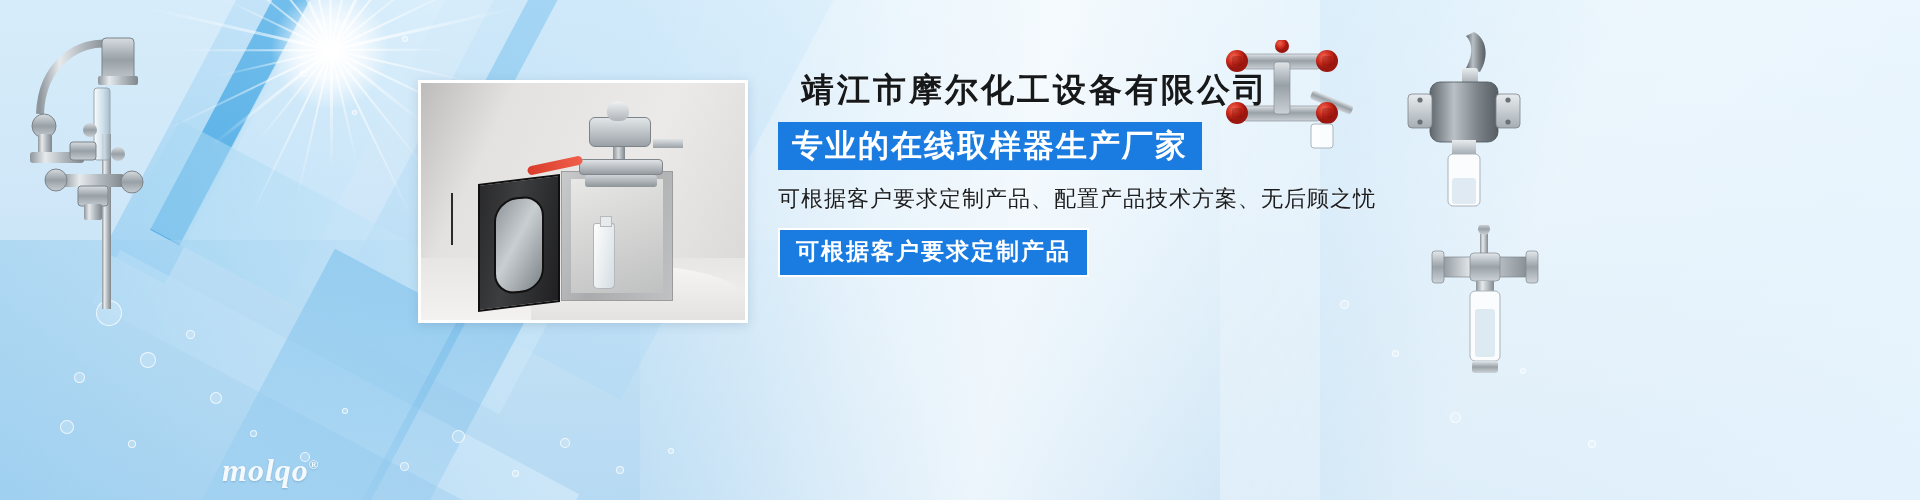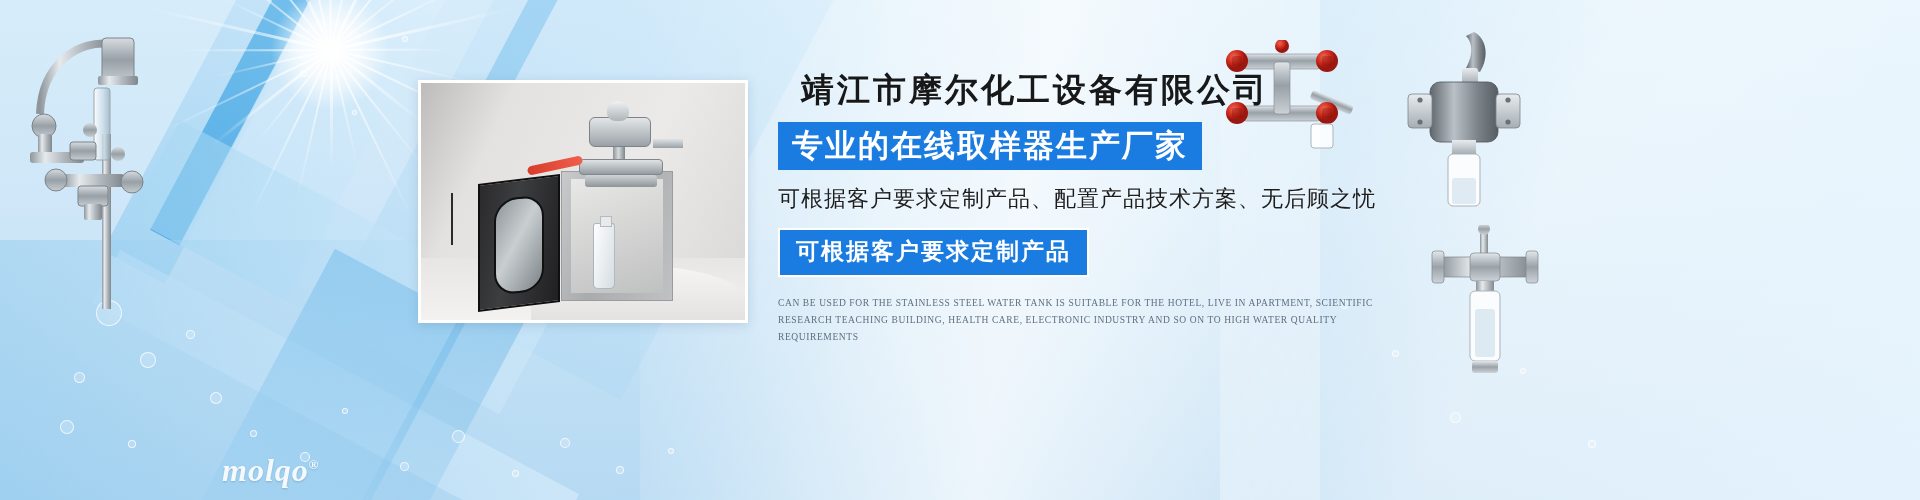--- a/index.html
+++ b/index.html
@@ -323,21 +323,20 @@
     <div class="headline-wrap">
       <span class="headline">专业的在线取样器生产厂家</span>
     </div>
 
     <div class="subline">可根据客户要求定制产品、配置产品技术方案、无后顾之忧</div>
 
     <div class="cta-wrap">
       <span class="cta">可根据客户要求定制产品</span>
     </div>
 
-    <div class="eng">CAN BE USED FOR THE STAINLESS STEEL WATER TANK IS SUITABLE FOR THE HOTEL, LIVE IN APARTMENT, SCIENTIFIC RESEARCH TEACHING BUILDING, HEALTH CARE, ELECTRONIC INDUSTRY AND SO ON TO HIGH WATER QUALITY REQUIREMENTS</div>
   </div>
 
   <div class="prod" id="prod-cross">
     <svg width="150" height="115" viewBox="0 0 150 115">
       <defs>
         <linearGradient id="g2-steel" x1="0" y1="0" x2="0" y2="1">
           <stop offset="0%" stop-color="#dfe4e8"></stop>
             <stop offset="45%" stop-color="#98a1a7"></stop>
           <stop offset="100%" stop-color="#cbd1d6"></stop>
         </linearGradient>

